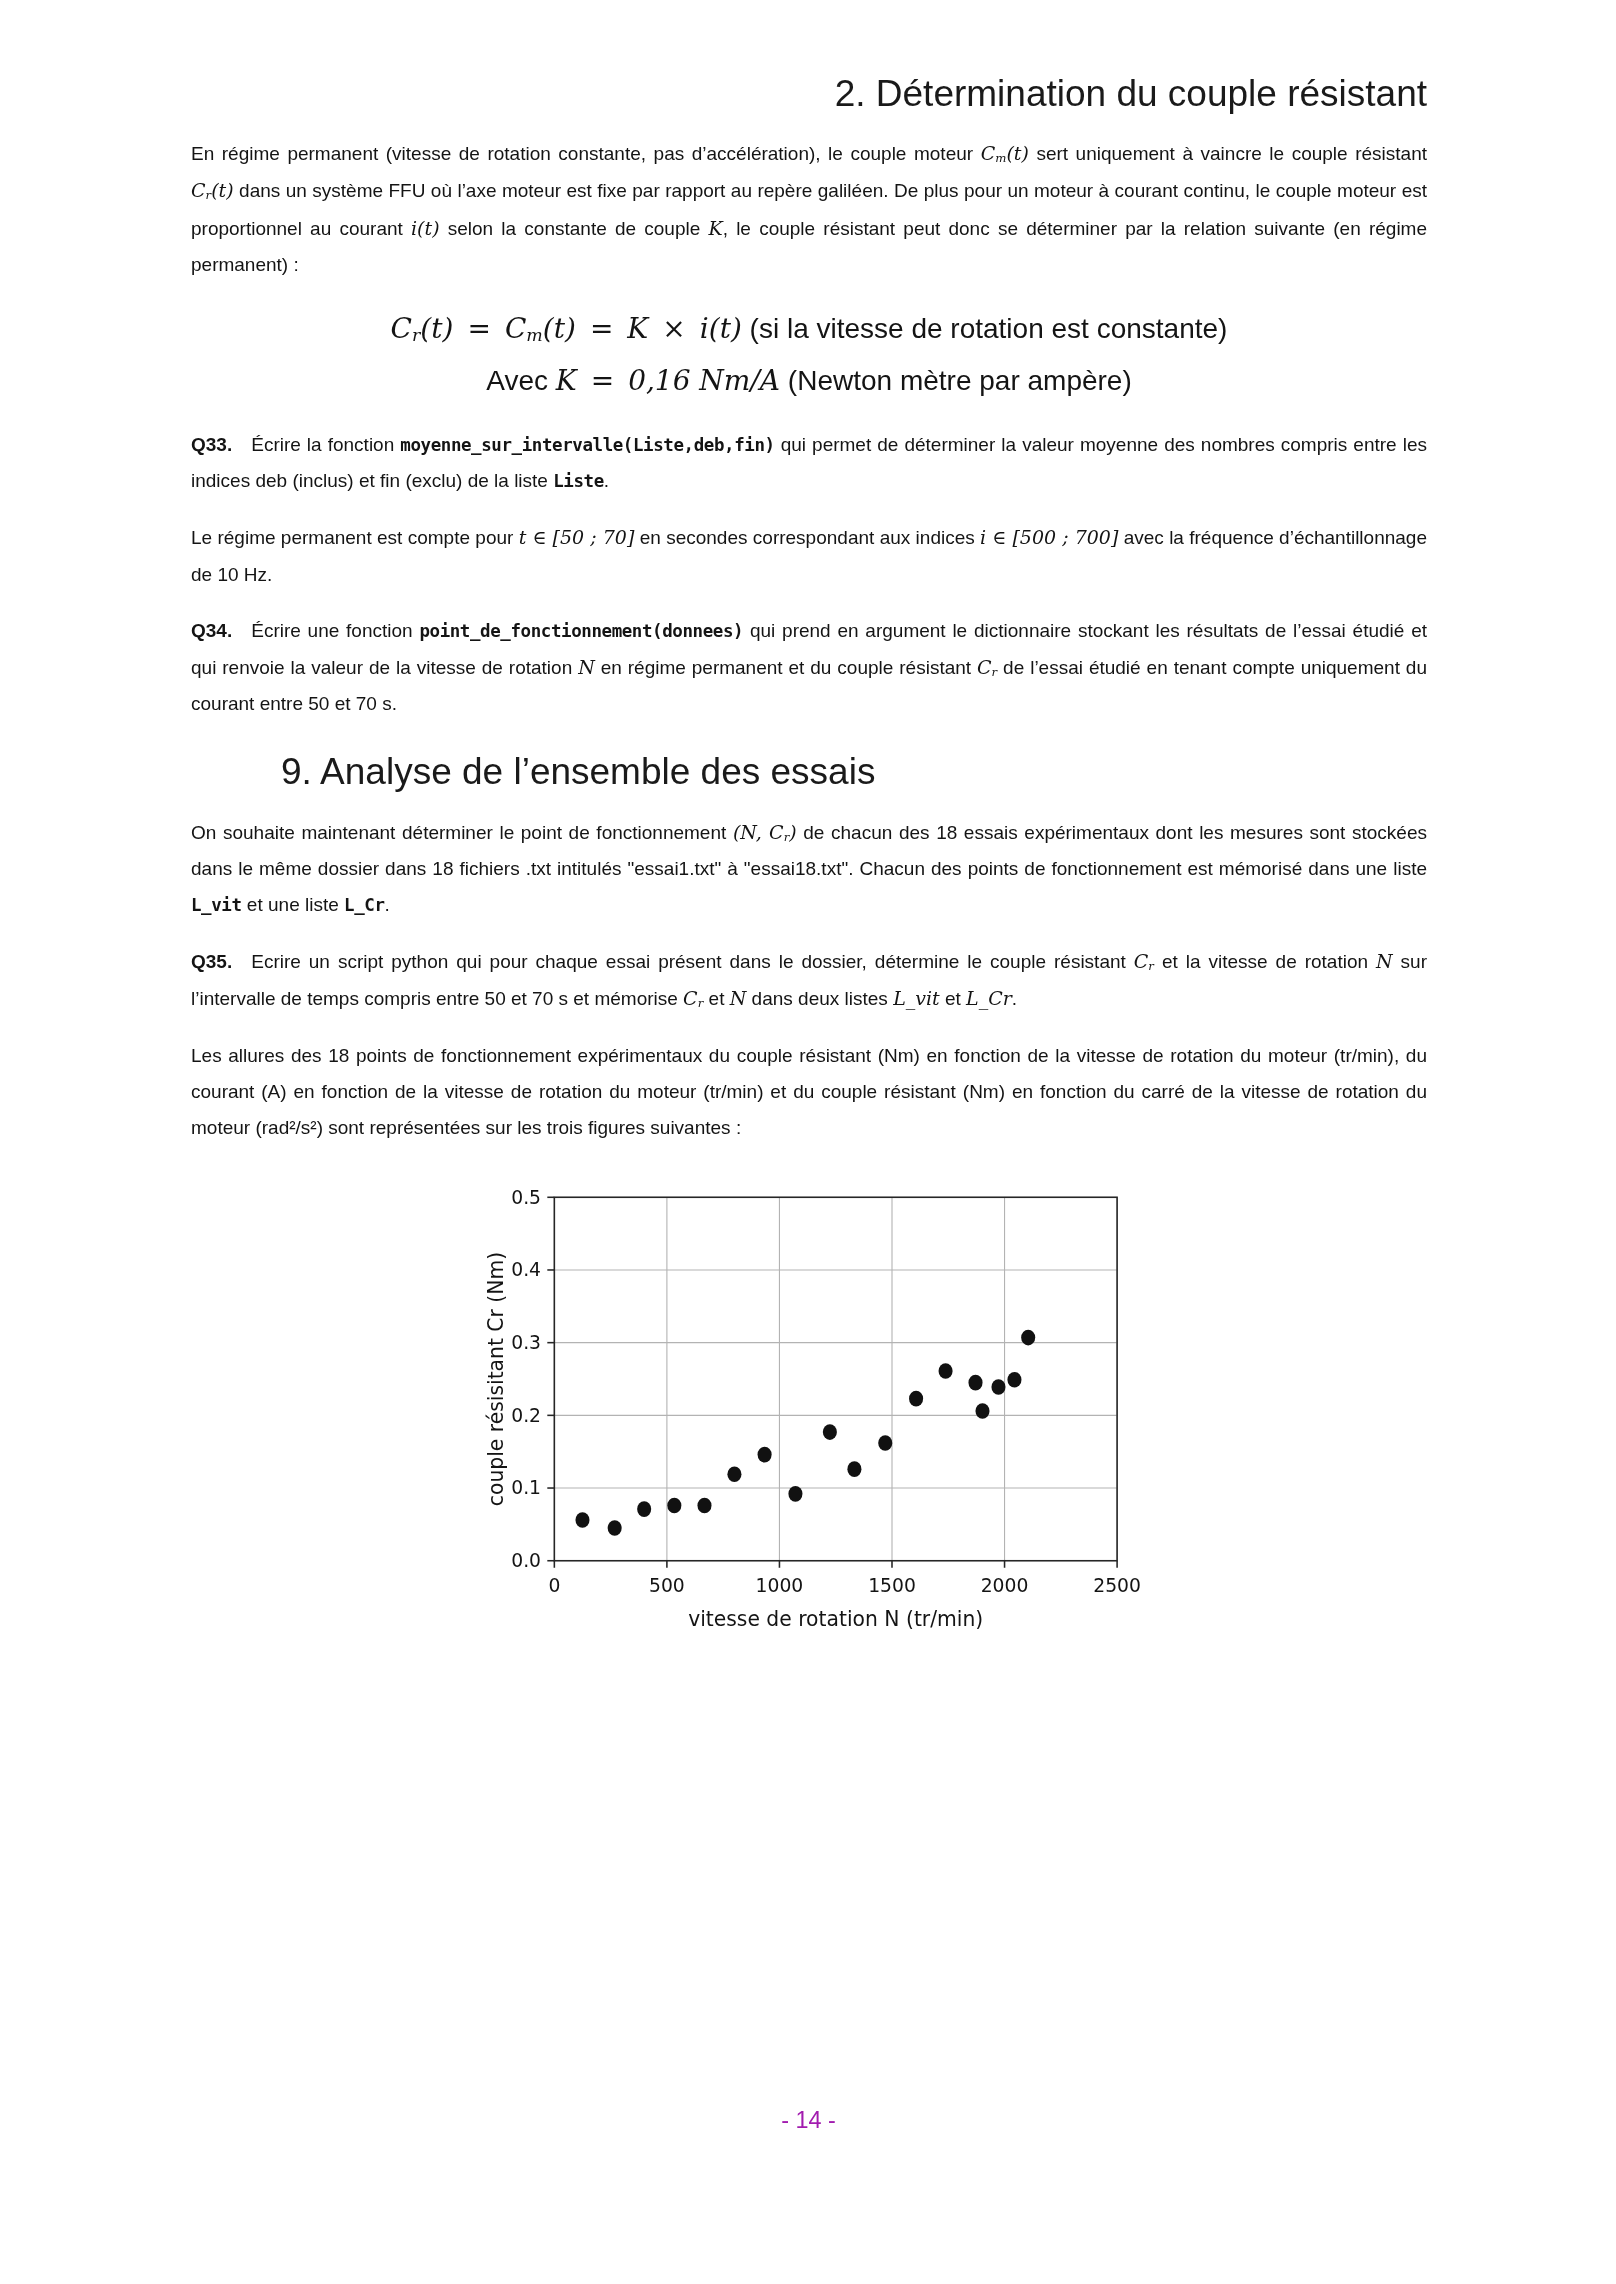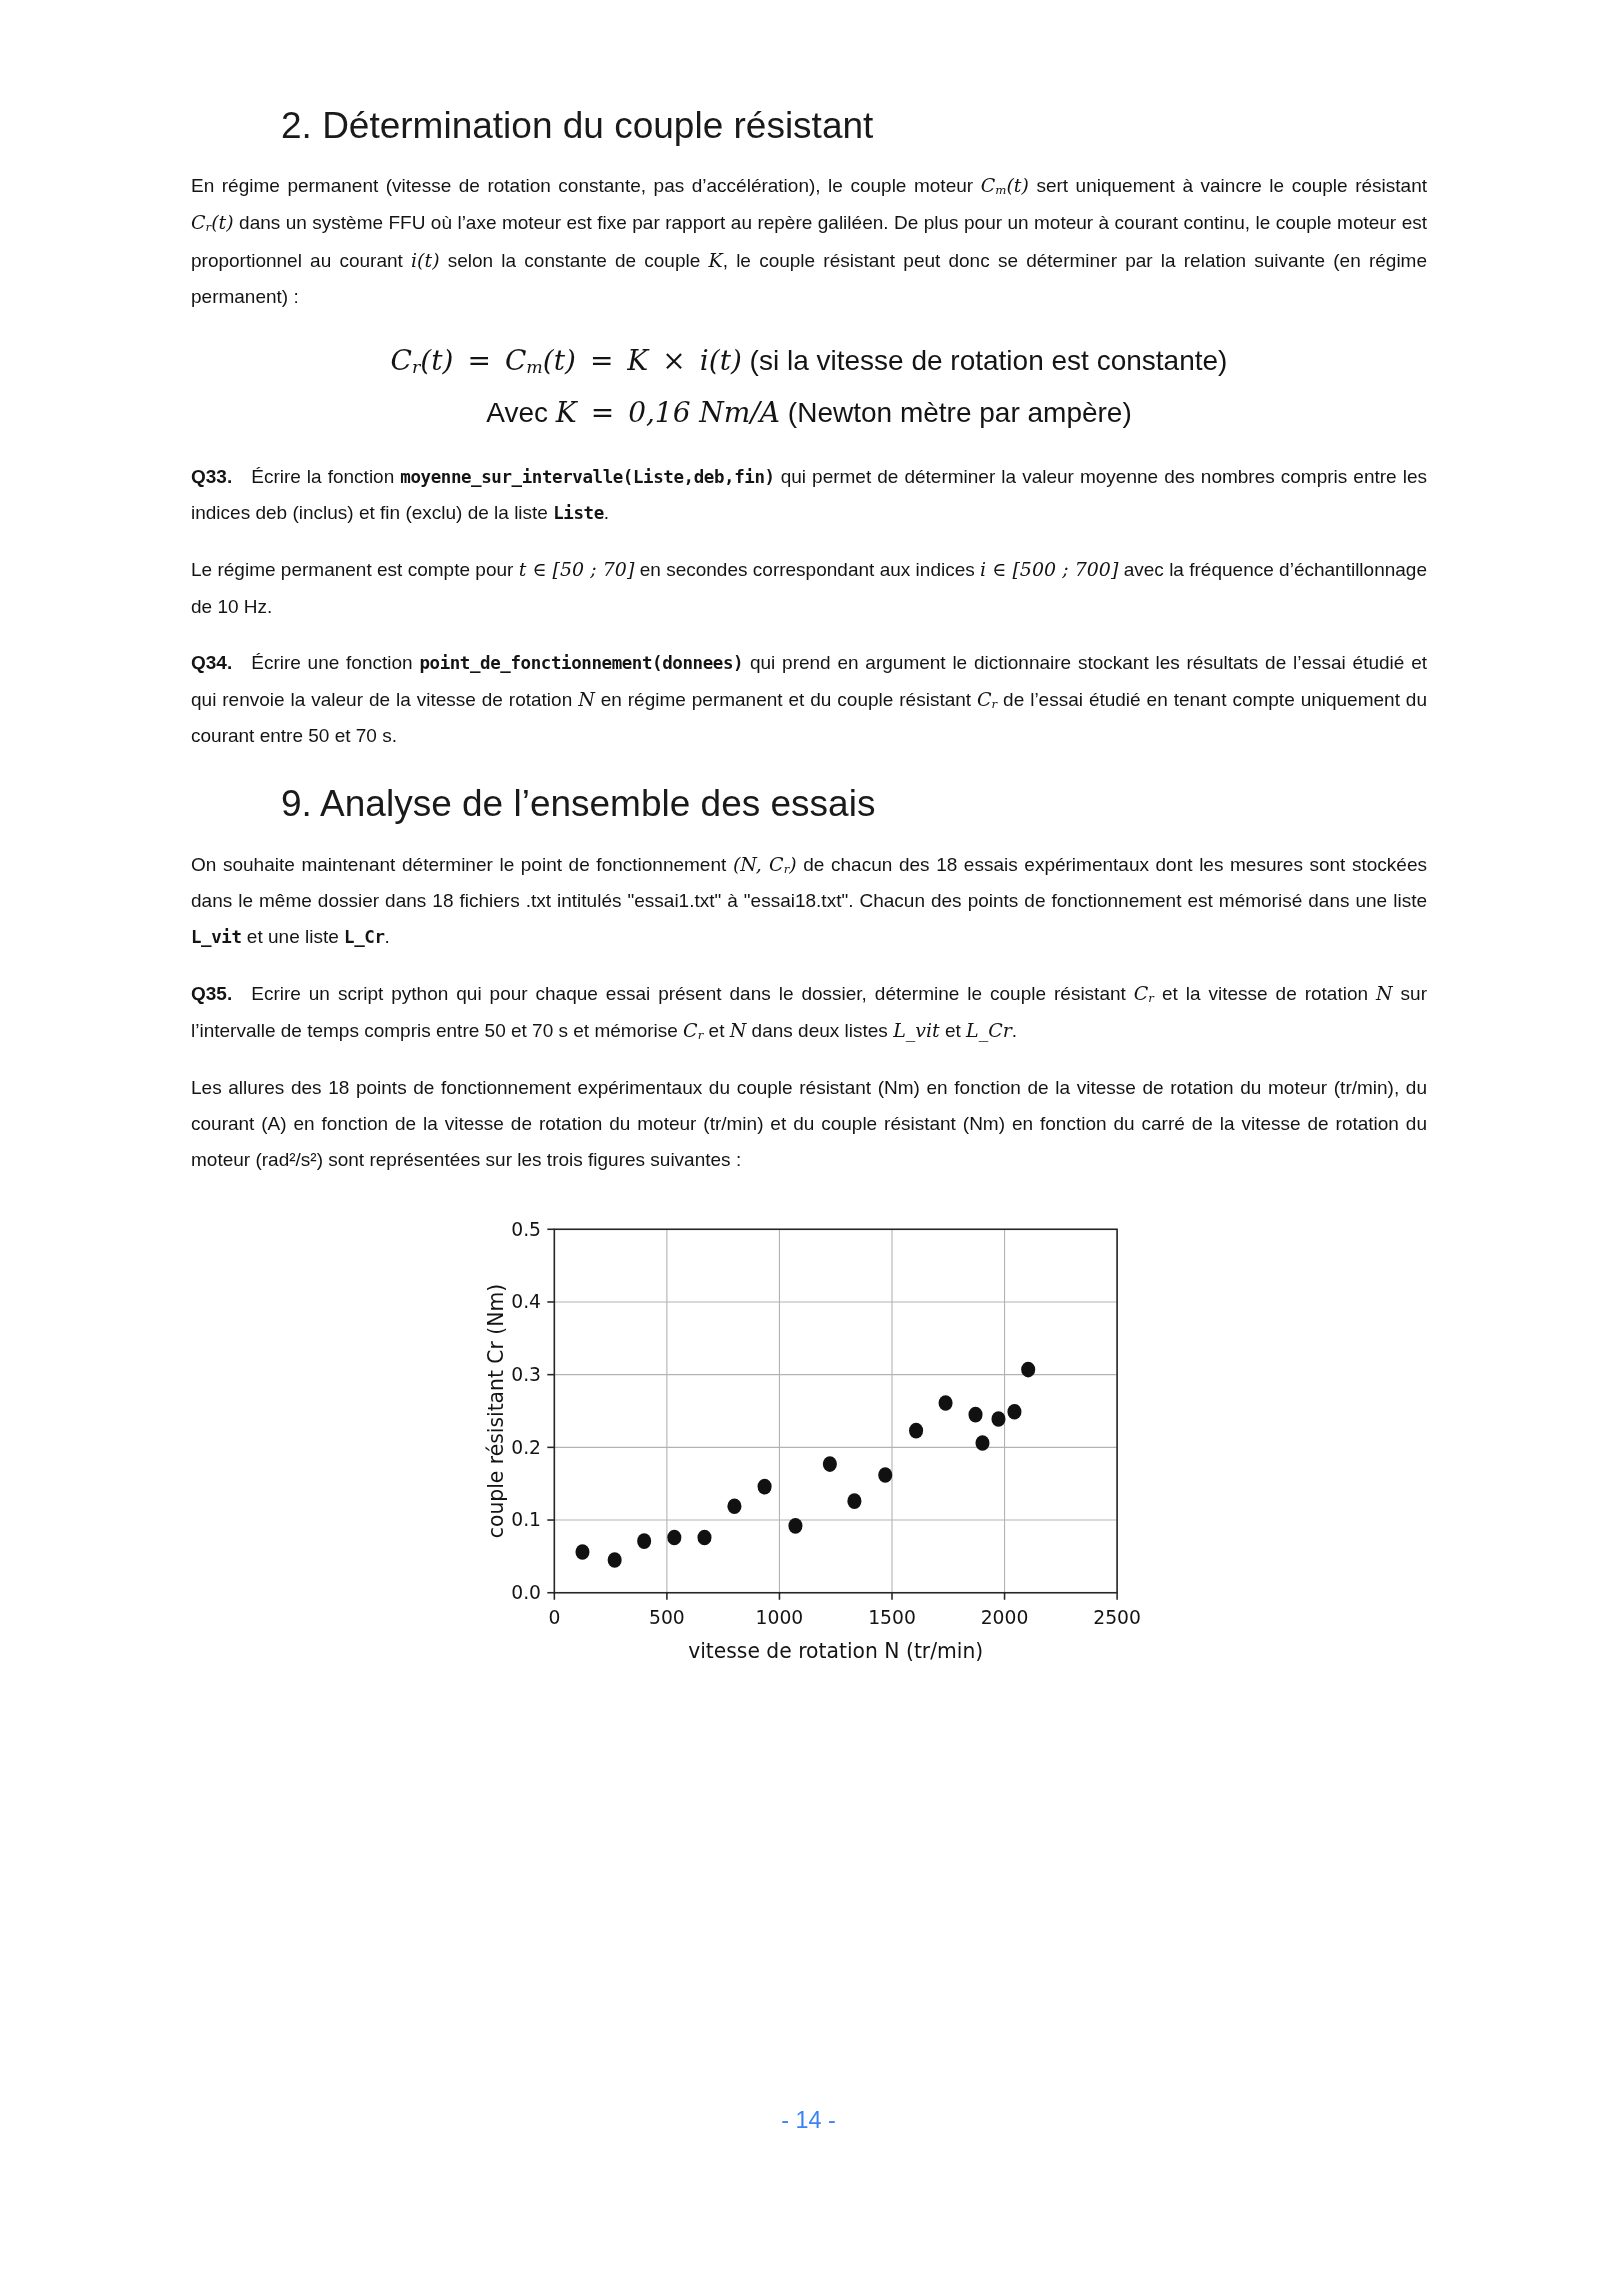--- a/index.html
+++ b/index.html
@@ -10,21 +10,21 @@
     position:relative;overflow:hidden;
   }
   .content{
     padding:0 190px 0 191px;
   }
   h1.sec{
     font-size:37px;font-weight:300;line-height:1.2;
     color:#1a1a1a;margin:0 0 19px 0;text-indent:90px;
     font-family:"Liberation Sans",sans-serif;
   }
-  h1.sec.first{margin-top:104px;}
+  h1.sec.first{margin-top:72px;text-align:right;}
   h1.sec.later{margin-top:28px;}
   p.body-p{
     font-size:19px;line-height:1.9;text-align:justify;
     margin:0 0 20.3px 0;
   }
   .equation{
     text-align:center;margin:0 0 20.3px 0;
   }
   .equation p{
     font-size:28px;line-height:1.85;margin:0;
@@ -37,21 +37,21 @@
   .sg-mono{font-family:"DejaVu Sans Mono",monospace;font-weight:700;font-size:0.92em;letter-spacing:-0.4px;}
   figure.chart-figure{
     margin:4.7px 0 0 293px;padding:0;width:680px;height:469px;
   }
   svg#chart-svg{
     width:680px;height:469px;display:block;
     font-family:"DejaVu Sans",sans-serif;
   }
   footer.page-number{
     position:absolute;top:2107px;left:0;width:100%;
-    text-align:center;font-size:23.4px;color:#3b82f6;
+    text-align:center;font-size:23.4px;color:#a21caf;
   }
 </style>
 </head>
 <body>
 
 <main class="content">
 
   <h1 class="sec first">2. Détermination du couple résistant</h1>
 
   <p class="body-p"><span class="sg-r">En régime permanent (vitesse de rotation constante, pas d’accélération), le couple moteur </span><span class="sg-m">C</span><span class="sg-msub">m</span><span class="sg-m">(t)</span><span class="sg-r"> sert uniquement à vaincre le couple résistant </span><span class="sg-m">C</span><span class="sg-msub">r</span><span class="sg-m">(t)</span><span class="sg-r"> dans un système FFU où l’axe moteur est fixe par rapport au repère galiléen. De plus pour un moteur à courant continu, le couple moteur est proportionnel au courant </span><span class="sg-m">i(t)</span><span class="sg-r"> selon la constante de couple </span><span class="sg-m">K</span><span class="sg-r">, le couple résistant peut donc se déterminer par la relation suivante (en régime permanent) :</span></p>

